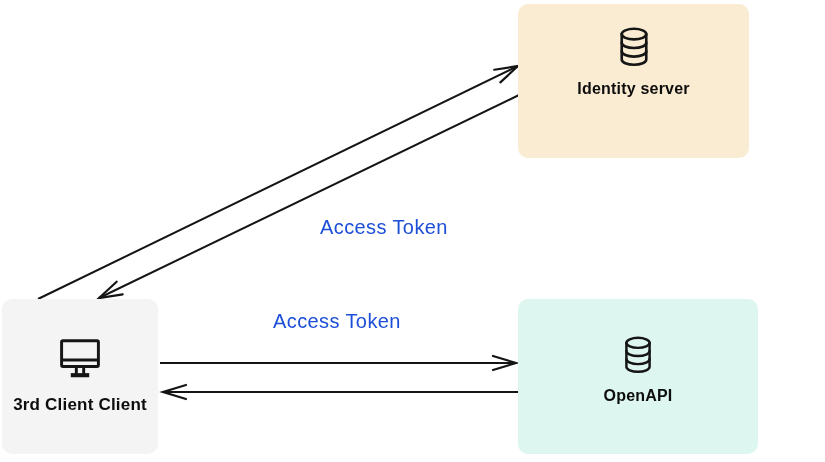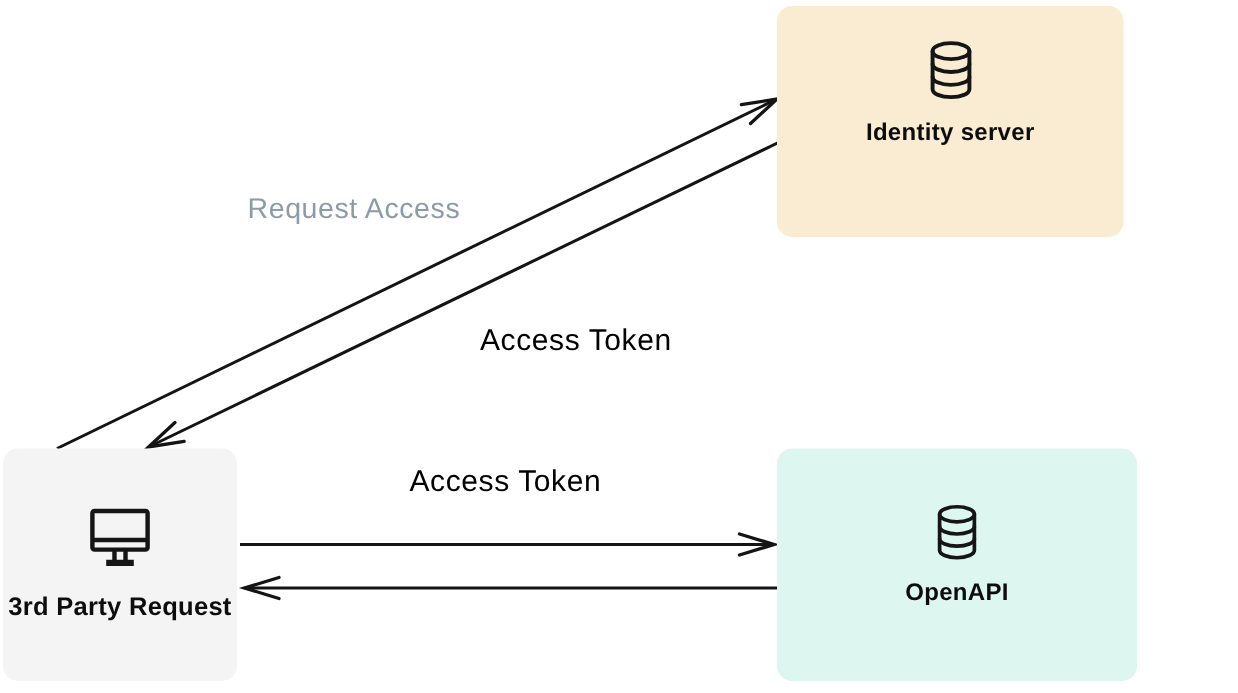--- a/index.html
+++ b/index.html
@@ -22,21 +22,21 @@
   .node-client{left:2px;top:299px;width:156px;height:155px;background:#f4f4f4;padding-top:37px;}
   .node-icon{flex:0 0 auto;}
   .node-label{
     margin-top:9px;
     font-weight:700;color:#0d0d0d;
     font-size:16px;letter-spacing:0.2px;white-space:nowrap;
   }
   .node-client .node-label{font-size:17px;margin-top:11px;}
   .edge-label{
     position:absolute;white-space:nowrap;
-    font-size:19px;color:#000000;letter-spacing:0.4px;
+    font-size:19px;color:#1d4ed8;letter-spacing:0.4px;
   }
   .edge-label.muted{color:#8c9aa9;}
   .lbl-request{left:165px;top:129px;}
   .lbl-token-diag{left:320px;top:216px;font-size:20px;}
   .lbl-token-horiz{left:273px;top:310px;font-size:20px;}
   .lbl-protected{left:243px;top:419px;font-size:20px;}
 </style>
 </head>
 <body>
 
@@ -75,20 +75,19 @@
   </div>
 
   <div class="node node-client">
     <svg class="node-icon" width="46" height="48" viewBox="0 0 50 50" fill="none" stroke="#151515" stroke-width="3.2" stroke-linejoin="round">
       <rect x="5" y="4" width="40" height="28" rx="1.5"></rect>
       <line x1="5" y1="25" x2="45" y2="25"></line>
       <line x1="21" y1="32" x2="21" y2="40"></line>
       <line x1="29" y1="32" x2="29" y2="40"></line>
       <line x1="15" y1="41.5" x2="35" y2="41.5" stroke-width="4.5"></line>
     </svg>
-    <div class="node-label">3rd Party Request</div>
+    <div class="node-label">3rd Client Client</div>
   </div>
 
-  <div class="edge-label muted lbl-request">Request Access</div>
   <div class="edge-label lbl-token-diag">Access Token</div>
   <div class="edge-label lbl-token-horiz">Access Token</div>
 
 </div>
 
 </body></html>

